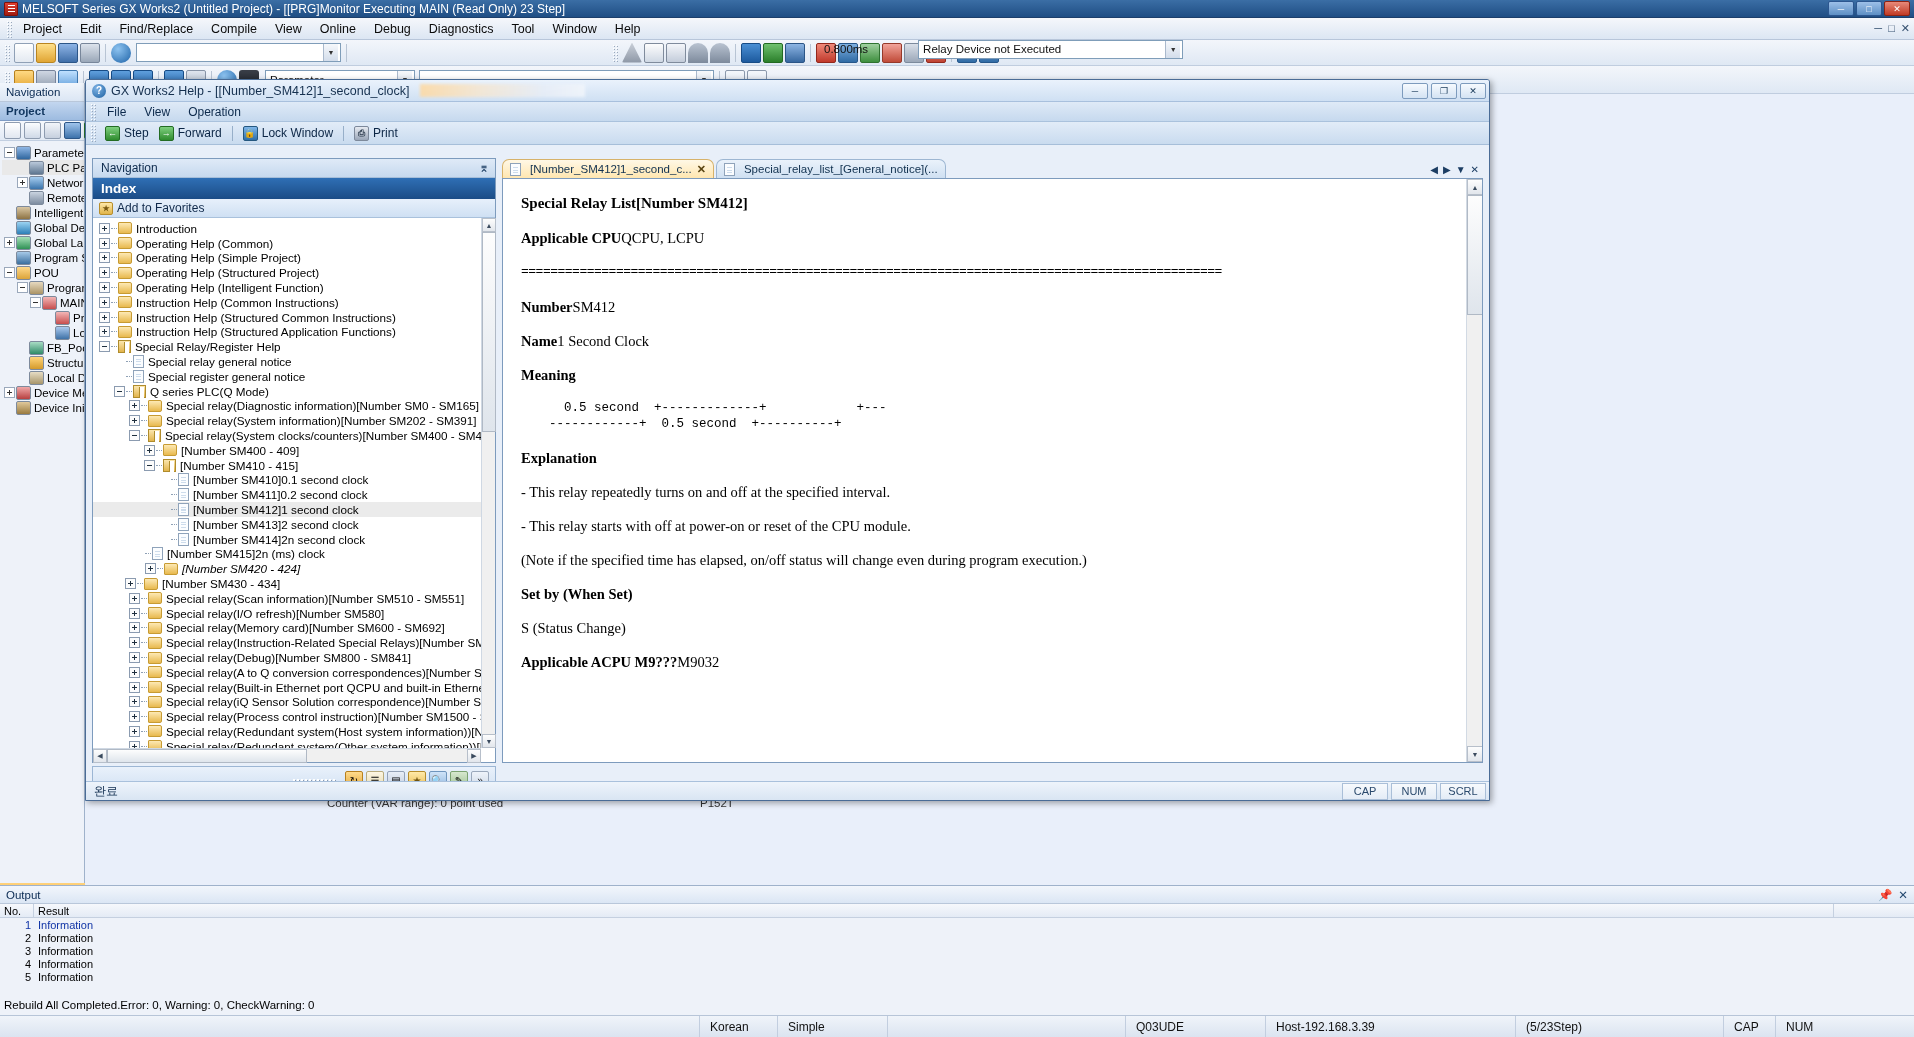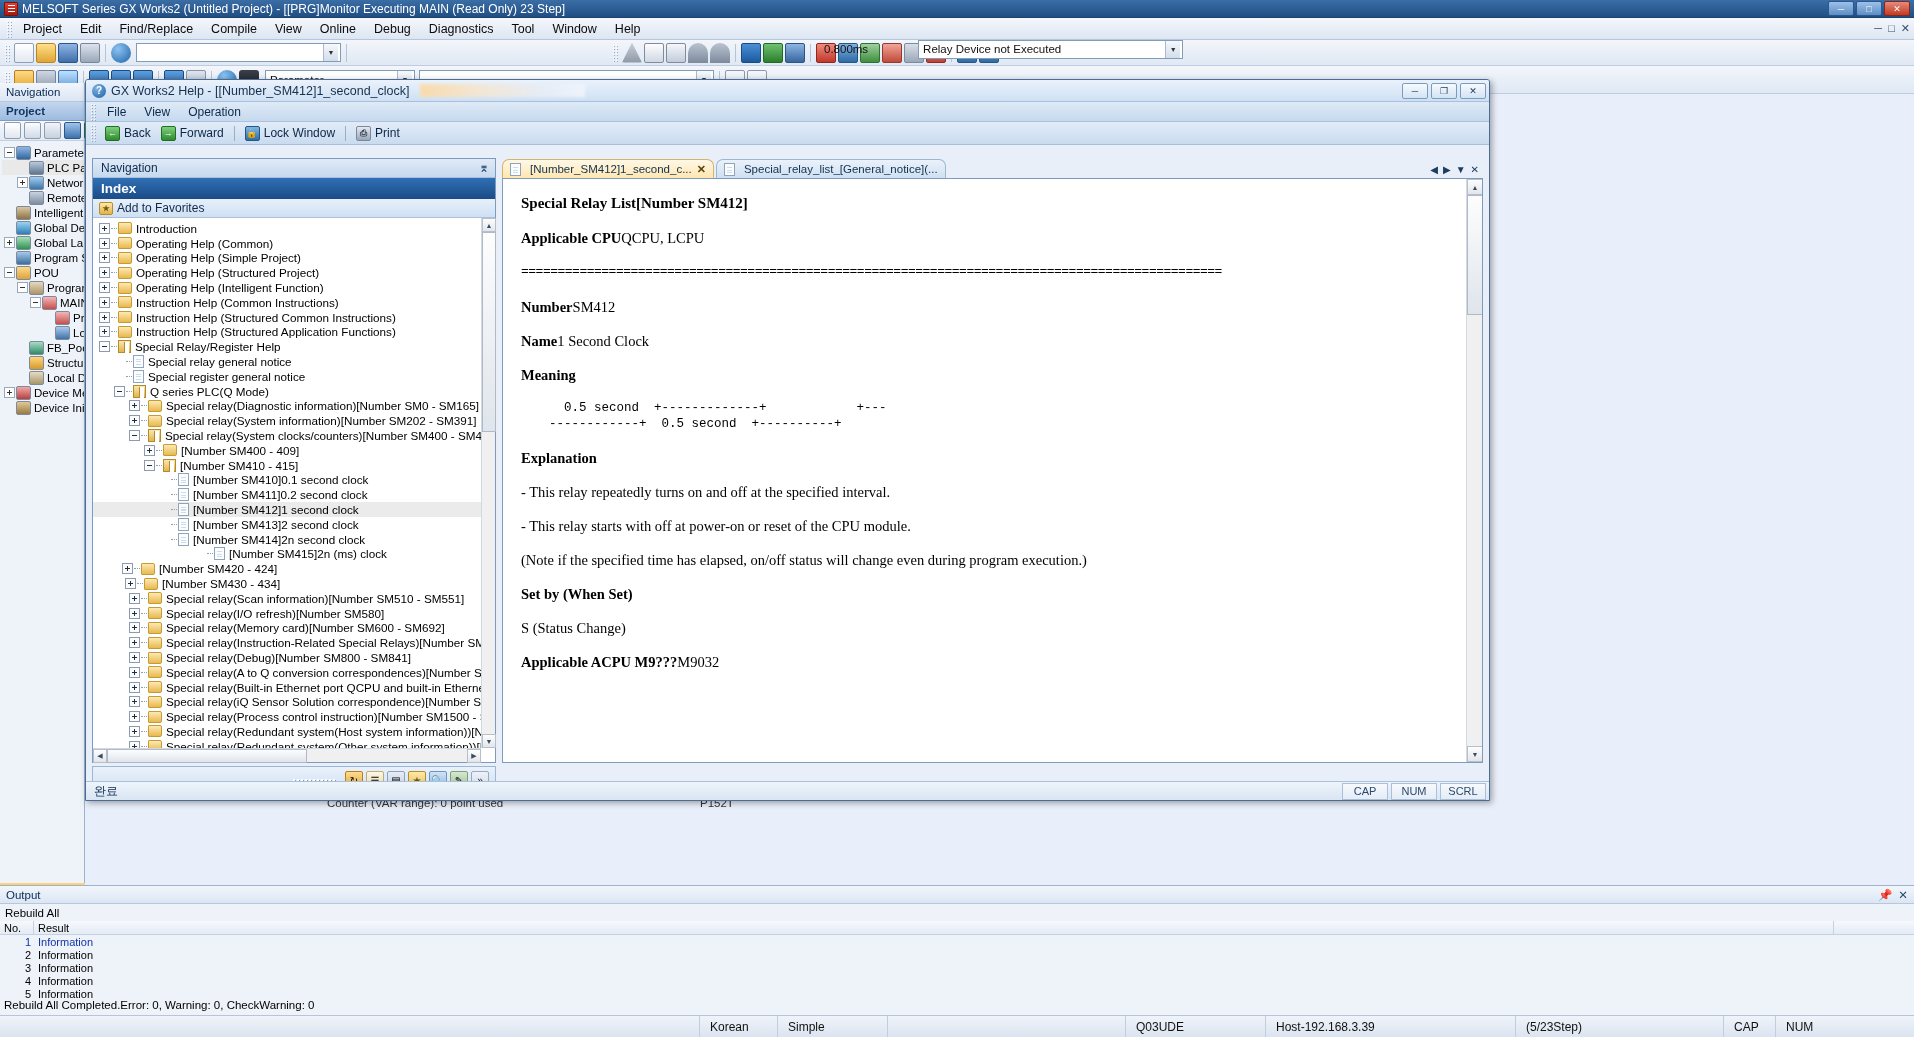--- a/index.html
+++ b/index.html
@@ -468,21 +468,20 @@
     </div>
 
   <div class="output">
     <div class="out-head">
       <span>Output</span>
       <span class="pin">
         <span>📌</span>
         <span>✕</span>
       </span>
     </div>
-    <div class="out-sub">Rebuild All</div>
     <div class="out-table">
       <div class="out-thead">
         <div class="out-th" style="width:34px;">No.</div>
         <div class="out-th" style="width:1800px;">Result</div>
       </div>
       <div id="out-rows">
           <div class="out-row">
             <div class="out-td" style="width: 34px; justify-content: flex-end; padding-right: 3px; color: rgb(16, 52, 166);">1</div>
             <div class="out-td" style="width: 200px; color: rgb(16, 52, 166);">Information</div>
           </div>
@@ -540,21 +539,21 @@
     <div class="grip"></div>
     <div class="mi">File</div>
     <div class="mi">View</div>
     <div class="mi">Operation</div>
   </div>
 
   <div class="h-toolbar">
     <div class="grip"></div>
     <div class="h-tb">
       <span class="sq" style="background:linear-gradient(#7fd07f,#2e8b2e);border:1px solid #236c23;">←</span>
-      <span>Back</span>
+      <span>Step</span>
     </div>
     <div class="h-tb">
       <span class="sq" style="background:linear-gradient(#7fd07f,#2e8b2e);border:1px solid #236c23;">→</span>
       <span>Forward</span>
     </div>
     <div class="vsep"></div>
     <div class="h-tb">
       <span class="sq" style="background:linear-gradient(#7fb6e8,#2e6ea8);border:1px solid #24577f;">🔒</span>
       <span>Lock Window</span>
     </div>
@@ -706,27 +705,27 @@
             <span class="dots"></span>
             <span class="page"></span>
             <span>[Number SM413]2 second clock</span>
           </div>
           <div class="trow" style="padding-left: 66px;">
             <span style="width: 11px; height: 11px; flex: 0 0 auto;"></span>
             <span class="dots"></span>
             <span class="page"></span>
             <span>[Number SM414]2n second clock</span>
           </div>
-          <div class="trow" style="padding-left: 102px; align-items: center;">
+          <div class="trow" style="padding-left: 40px; align-items: center;">
             <span style="width: 11px; height: 11px; flex: 0 0 auto;"></span>
             <span class="dots"></span>
             <span class="page"></span>
             <span>[Number SM415]2n (ms) clock</span>
           </div>
-          <div class="trow" style="padding-left: 29px;">
+          <div class="trow" style="padding-left: 52px; font-style: italic;">
             <span class="exp plus"></span>
             <span class="dots"></span>
             <span class="folder"></span>
             <span>[Number SM420 - 424]</span>
           </div>
           <div class="trow" style="padding-left: 32px;">
             <span class="exp plus"></span>
             <span class="dots"></span>
             <span class="folder"></span>
             <span>[Number SM430 - 434]</span>

